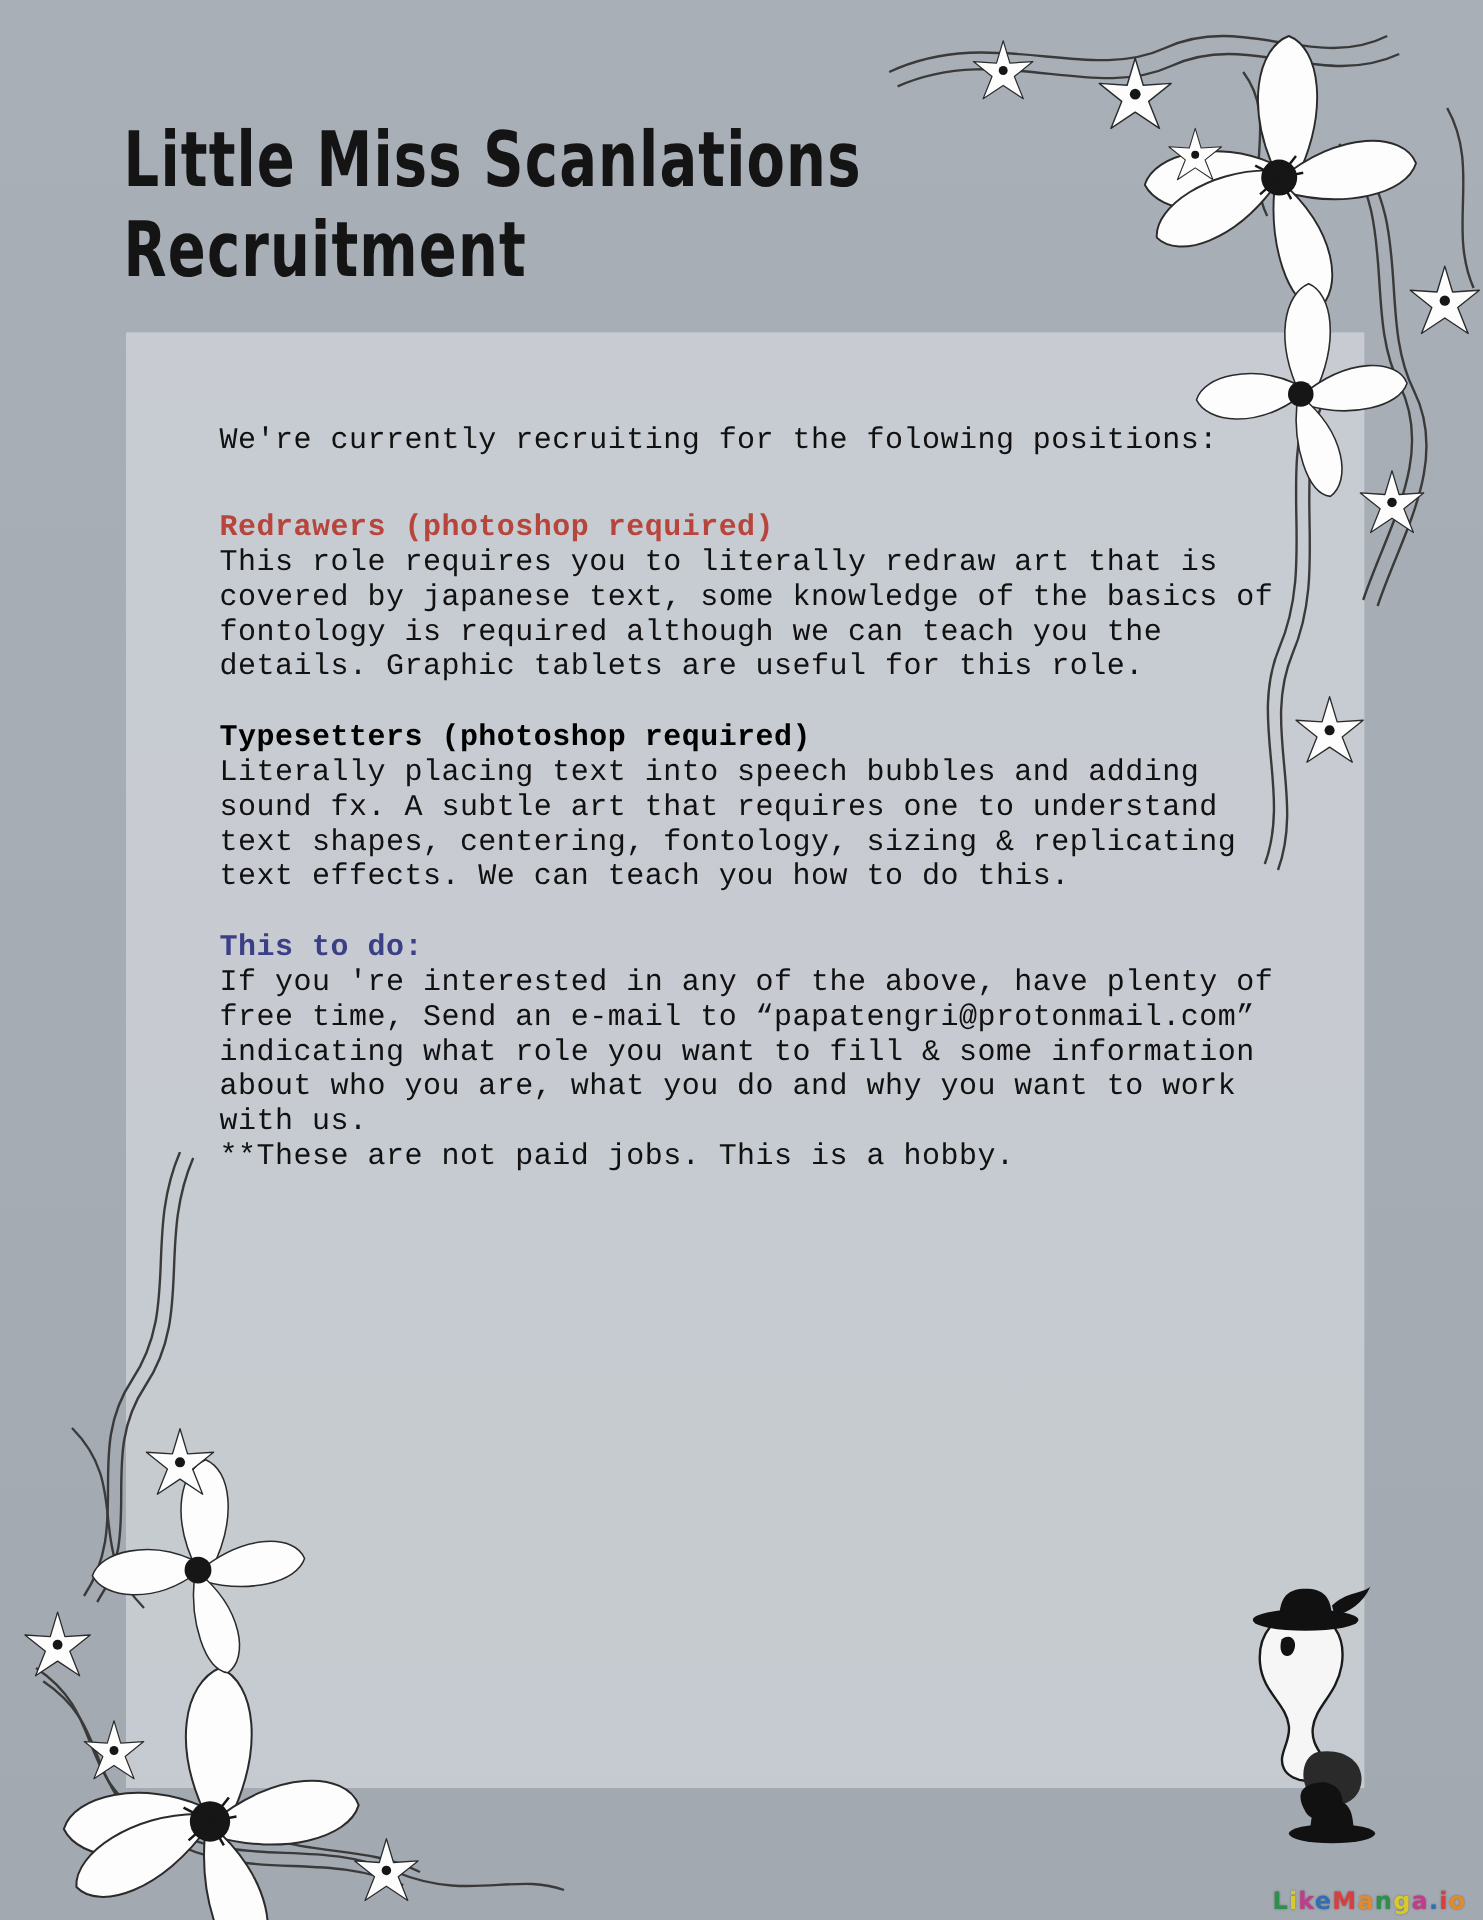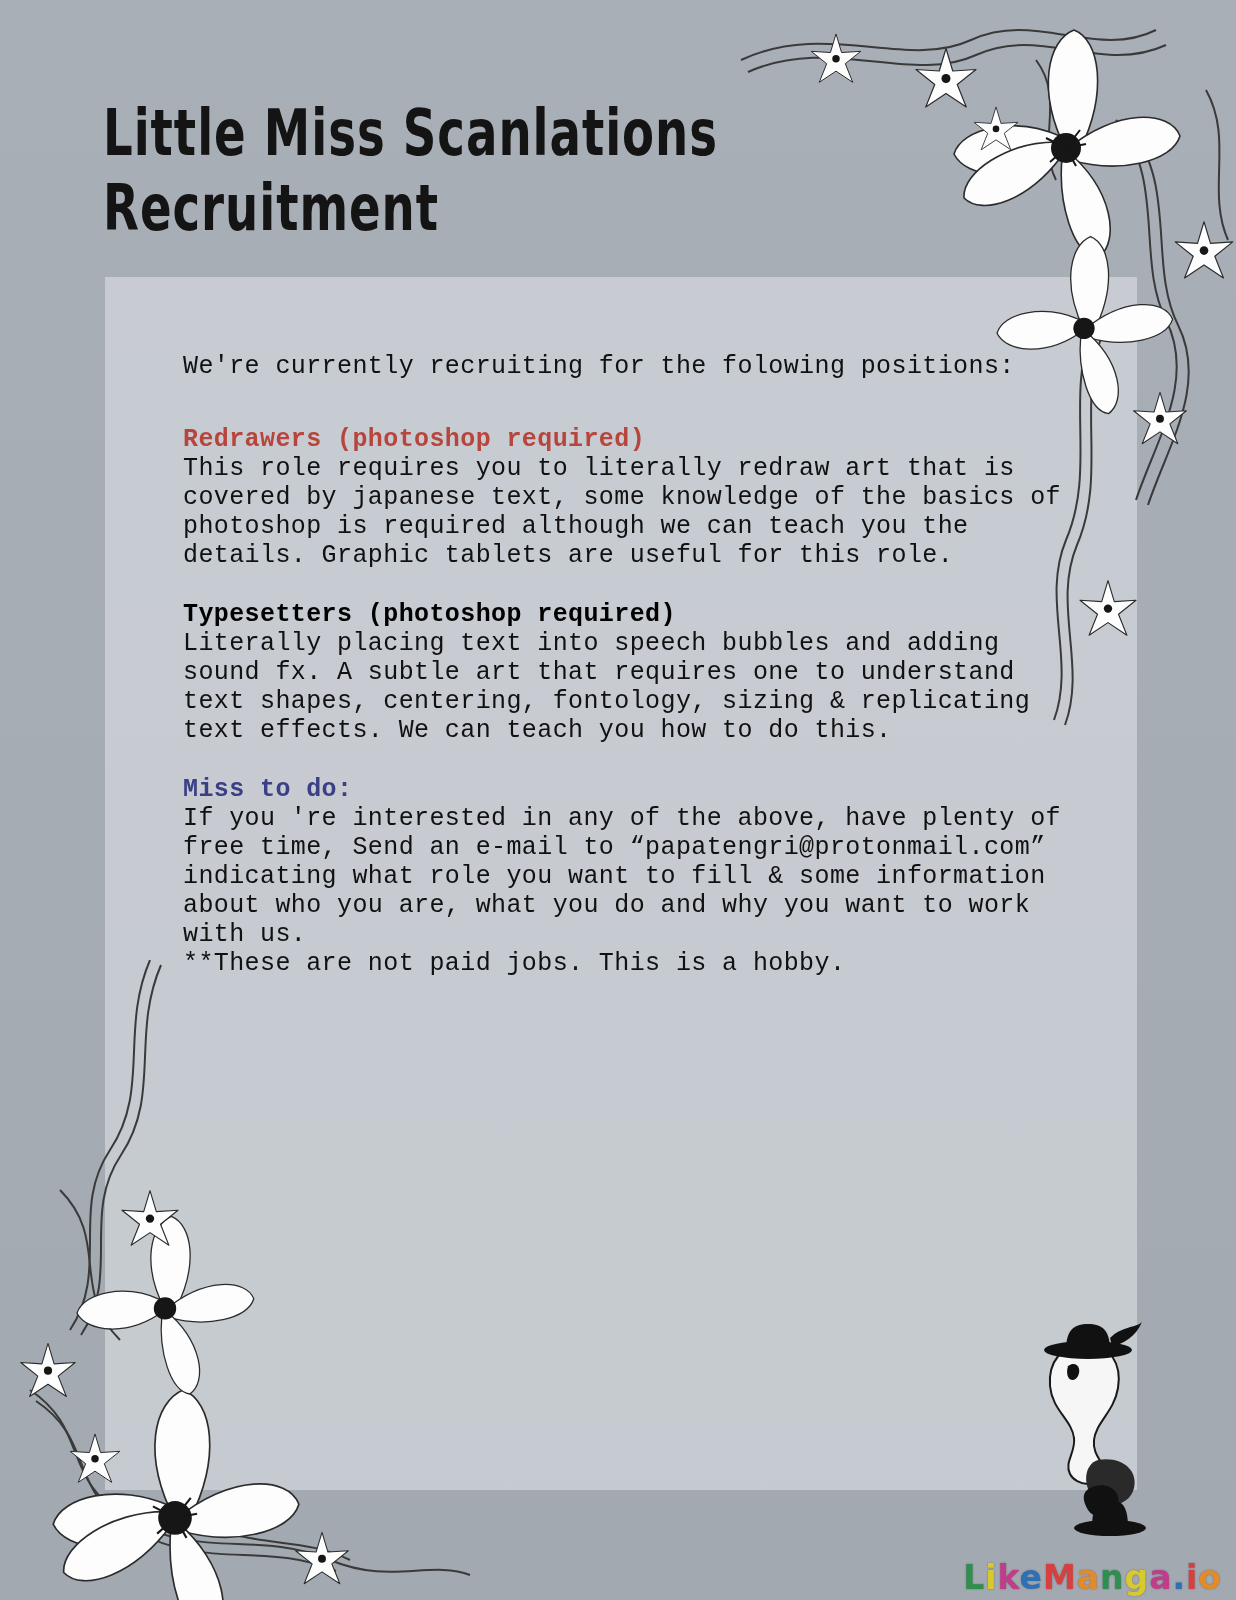--- a/index.html
+++ b/index.html
@@ -106,21 +106,21 @@
   }
 
   
   .watermark {
     position: absolute;
     right: 14px;
     bottom: 6px;
     z-index: 8;
     font-family: "DejaVu Sans", sans-serif;
     font-weight: bold;
-    font-size: 33px;
+    font-size: 20px;
     letter-spacing: 1px;
     line-height: 1;
     white-space: nowrap;
   }
   .watermark span {
     text-shadow: 0 0 2px rgba(0,0,0,0.35);
   }
 </style>
 </head>
 <body>
@@ -274,24 +274,24 @@
 
 <div class="title-block">
   <div class="title-line">Little Miss Scanlations</div>
   <div class="title-line">Recruitment</div>
 </div>
 
 <div class="content">
   <p class="intro">We're currently recruiting for the folowing positions:</p>
 
   <p class="heading red" style="color: rgb(184, 69, 60); margin-top: 44px;">Redrawers (photoshop required)</p>
-  <p class="para">This role requires you to literally redraw art that is covered by japanese text, some knowledge of the basics of photoshop is required although we can teach you the details. Graphic tablets are useful for this role.</p>
+  <p class="para">This role requires you to literally redraw art that is covered by japanese text, some knowledge of the basics of fontology is required although we can teach you the details. Graphic tablets are useful for this role.</p>
 
   <p class="heading red" style="color: #000000;">Typesetters (photoshop required)</p>
   <p class="para">Literally placing text into speech bubbles and adding sound fx. A subtle art that requires one to understand text shapes, centering, fontology, sizing &amp; replicating text effects. We can teach you how to do this.</p>
 
-  <p class="heading blue" style="color: rgb(58, 63, 134);">Miss to do:</p>
+  <p class="heading blue" style="color: rgb(58, 63, 134);">This to do:</p>
   <p class="para last">If you 're interested in any of the above, have plenty of free time, Send an e-mail to “papatengri@protonmail.com” indicating what role you want to fill &amp; some information about who you are, what you do and why you want to work with us.</p>
 
   <p class="note">**These are not paid jobs. This is a hobby.</p>
 </div>
 
 <div class="watermark"><span style="color: rgb(47, 143, 78);">L</span><span style="color: rgb(216, 201, 44);">i</span><span style="color: rgb(193, 60, 138);">k</span><span style="color: rgb(47, 111, 181);">e</span><span style="color: rgb(214, 64, 64);">M</span><span style="color: rgb(227, 139, 42);">a</span><span style="color: rgb(47, 143, 78);">n</span><span style="color: rgb(216, 201, 44);">g</span><span style="color: rgb(193, 60, 138);">a</span><span style="color: rgb(47, 111, 181);">.</span><span style="color: rgb(214, 64, 64);">i</span><span style="color: rgb(227, 139, 42);">o</span></div>
 
 </body></html>

